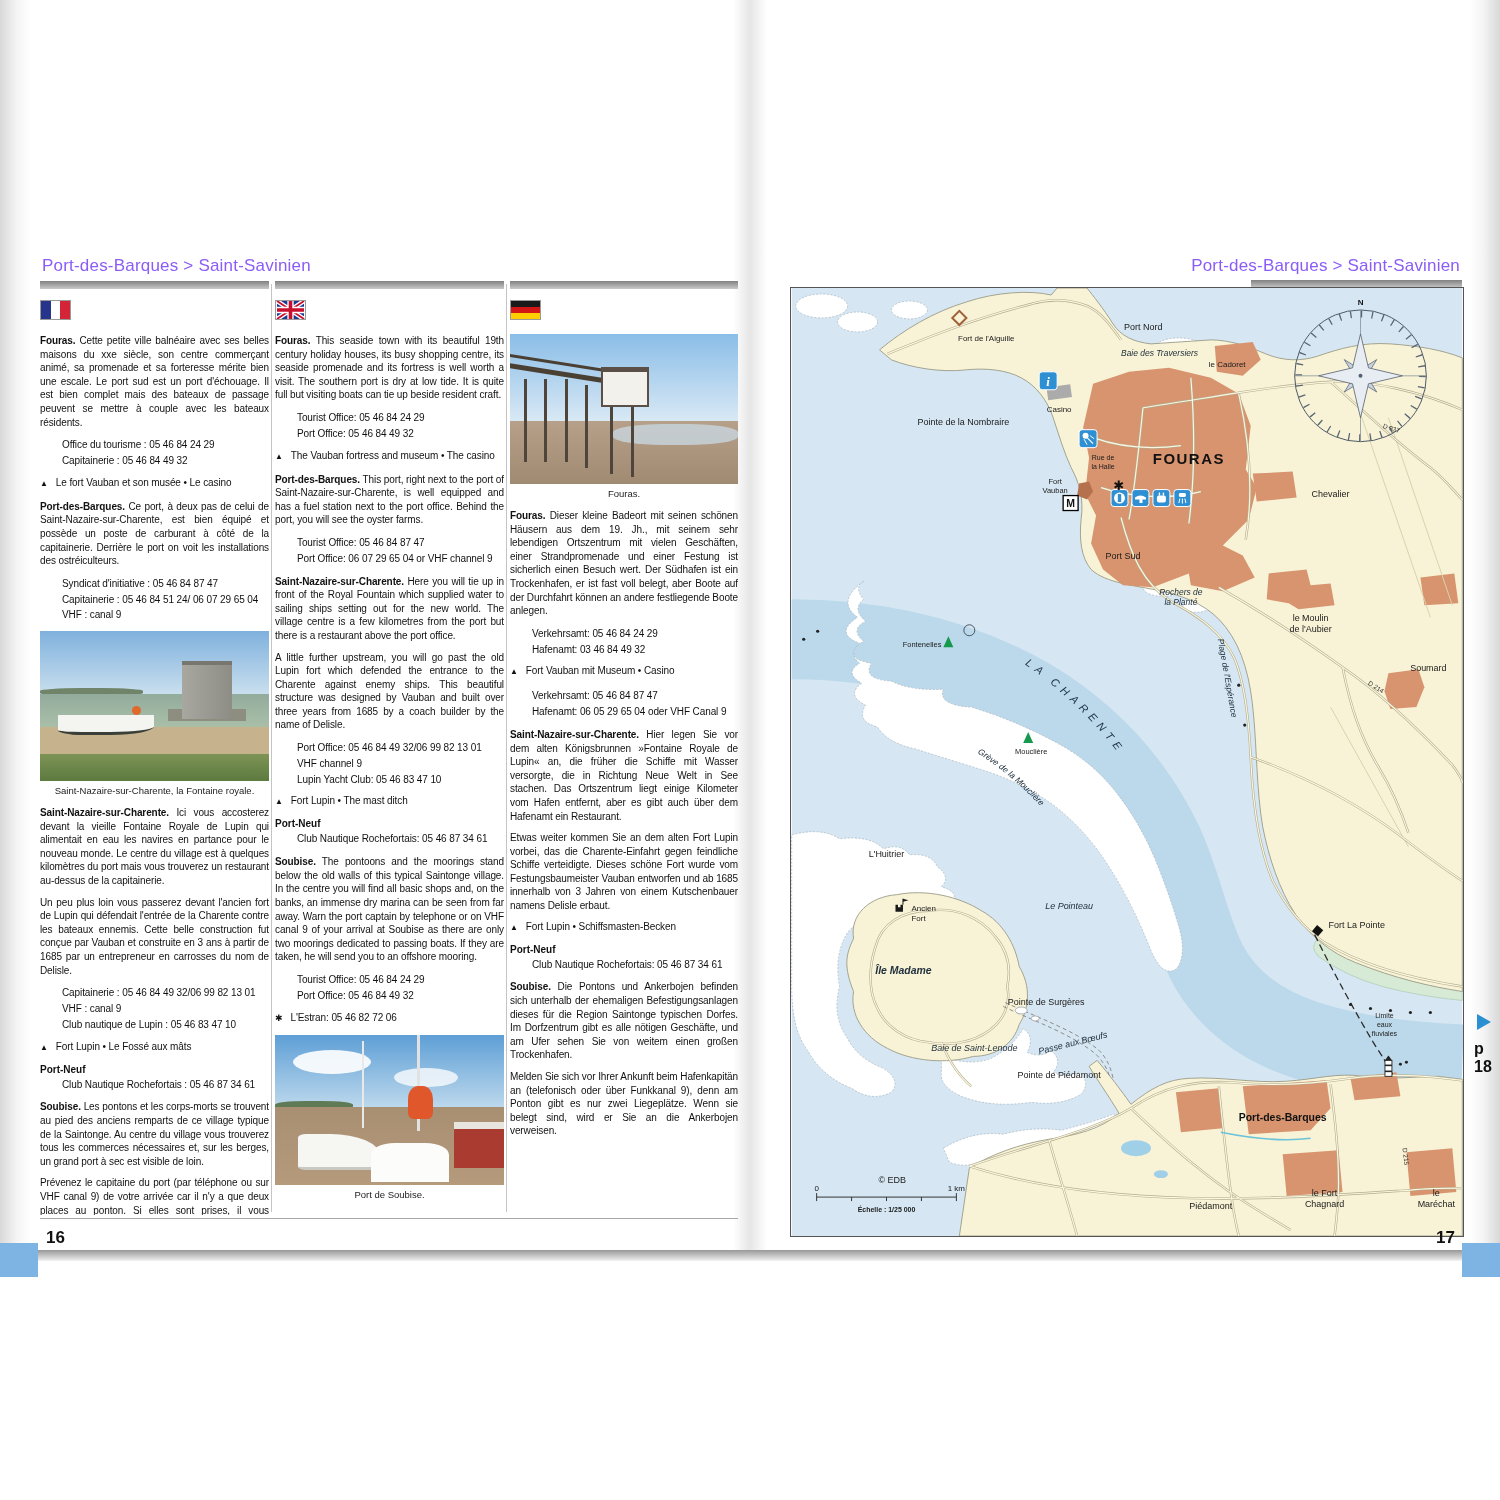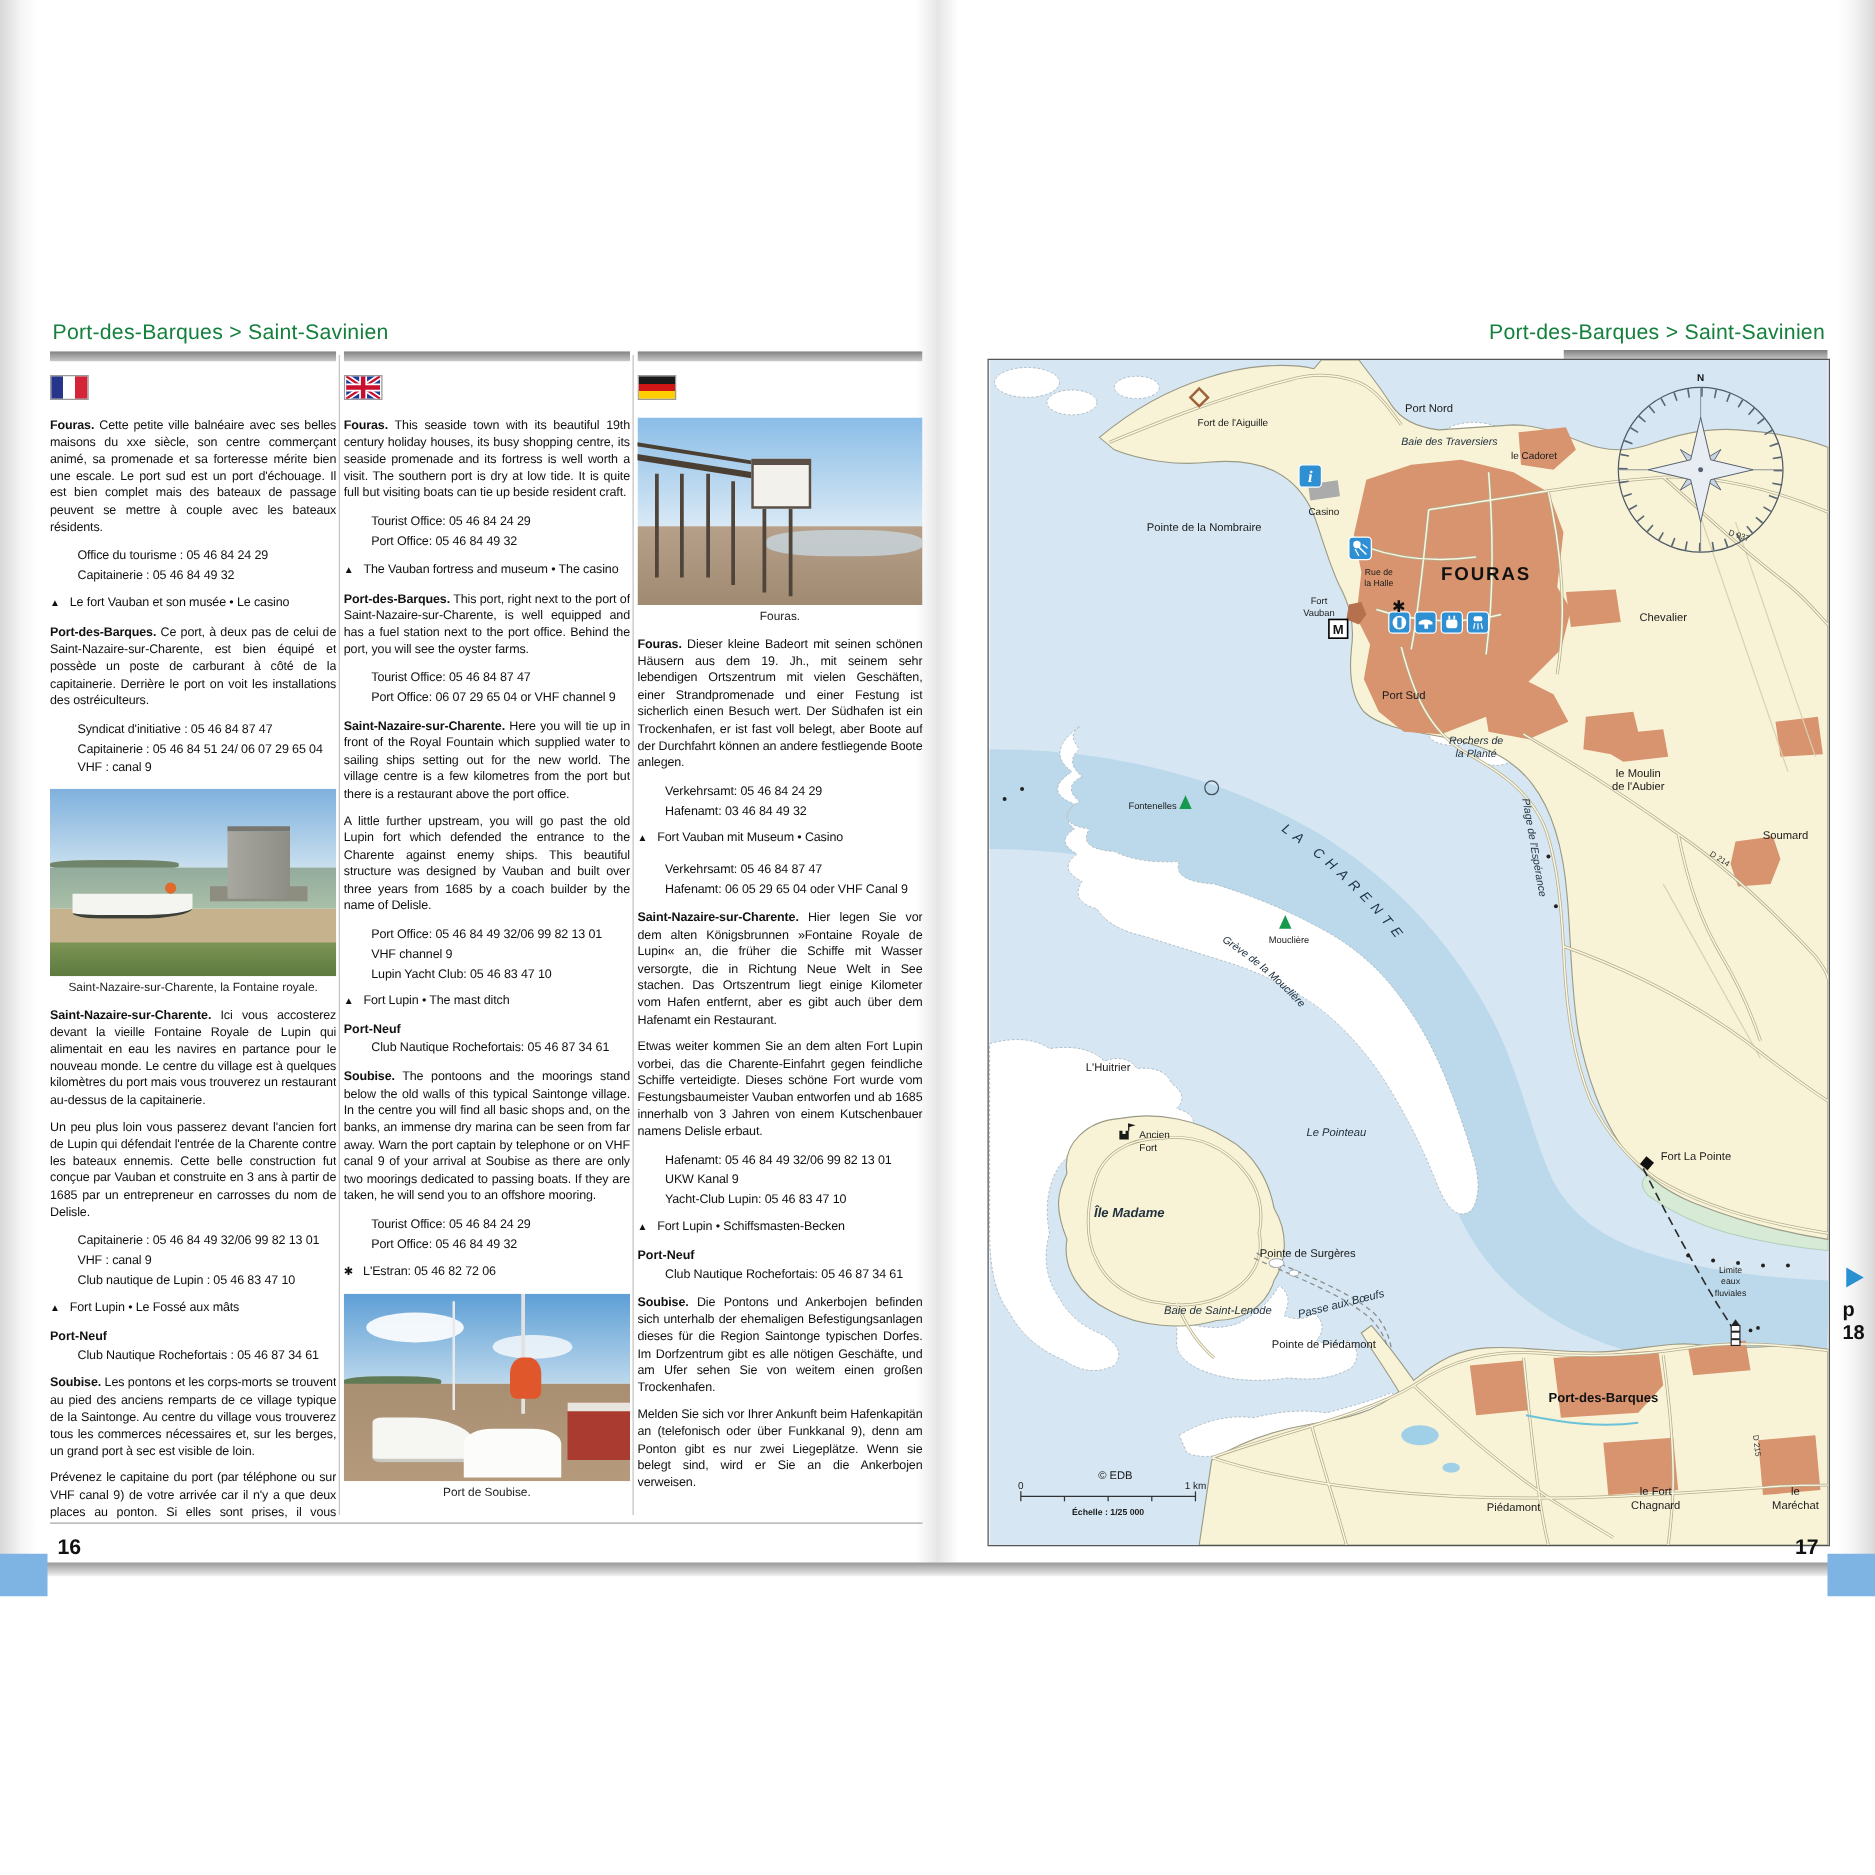--- a/index.html
+++ b/index.html
@@ -5,21 +5,21 @@
   html,body{margin:0;padding:0;background:#fff;}
   .canvas{position:relative;width:1500px;height:1500px;background:#fff;overflow:hidden;
           font-family:"Liberation Sans",sans-serif;color:#111;}
   .abs{position:absolute;}
   
   .edge-left{left:0;top:0;width:30px;height:1252px;background:linear-gradient(90deg,#d8d8d8,#f4f4f4 55%,#fff);}
   .edge-right{right:0;top:0;width:30px;height:1252px;background:linear-gradient(270deg,#d8d8d8,#f4f4f4 55%,#fff);}
   .gutter{left:733px;top:0;width:34px;height:1250px;background:linear-gradient(90deg,rgba(0,0,0,0),rgba(100,100,100,.16) 50%,rgba(0,0,0,0));}
   .bottom-shadow{left:0;top:1250px;width:1500px;height:11px;background:linear-gradient(180deg,#989898,#dedede 80%,#f4f4f4);}
   
-  .hdr{font-size:17px;color:#15803d;letter-spacing:.2px;}
+  .hdr{font-size:17px;color:#8b5cf6;letter-spacing:.2px;}
   .bar{height:8px;background:linear-gradient(180deg,#818181,#c9c9c9);}
   
   .columns{left:40px;top:281px;width:698px;height:934px;display:grid;grid-template-columns:229px 229px 228px;column-gap:6px;overflow:hidden;}
   .col{overflow:hidden;}
   .colbar{height:8px;background:linear-gradient(180deg,#818181,#c9c9c9);margin-bottom:11px;}
   .flag{width:31px;height:20px;border:1px solid #9a9a9a;margin-bottom:14px;box-sizing:border-box;}
   .flag-fr{background:linear-gradient(90deg,#27348b 33.4%,#fff 33.4% 66.7%,#d32438 66.7%);}
   .flag-de{background:linear-gradient(180deg,#1a1a1a 33.4%,#d21616 33.4% 66.7%,#ffce00 66.7%);}
   .para{font-size:10px;line-height:1.36;text-align:justify;letter-spacing:-.1px;margin:0 0 8px;}
   .para b{font-size:10px;}
@@ -235,25 +235,20 @@
       <div class="sight">
           <span class="mark-tri">▲</span>
           <span>Fort Vauban mit Museum • Casino</span>
         </div>
       <div class="contacts">
         <div>Verkehrsamt: 05 46 84 87 47</div>
         <div>Hafenamt: 06 05 29 65 04 oder VHF Canal 9</div>
       </div>
       <p class="para"><b>Saint-Nazaire-sur-Charente.</b> <span>Hier legen Sie vor dem alten Königsbrunnen »Fontaine Royale de Lupin« an, die früher die Schiffe mit Wasser versorgte, die in Richtung Neue Welt in See stachen. Das Ortszentrum liegt einige Kilometer vom Hafen entfernt, aber es gibt auch über dem Hafenamt ein Restaurant.</span></p>
       <p class="para"><span>Etwas weiter kommen Sie an dem alten Fort Lupin vorbei, das die Charente-Einfahrt gegen feindliche Schiffe verteidigte. Dieses schöne Fort wurde vom Festungsbaumeister Vauban entworfen und ab 1685 innerhalb von 3 Jahren von einem Kutschenbauer namens Delisle erbaut.</span></p>
-      <div class="contacts">
-        <div>Hafenamt: 05 46 84 49 32/06 99 82 13 01</div>
-        <div>UKW Kanal 9</div>
-        <div>Yacht-Club Lupin: 05 46 83 47 10</div>
-      </div>
       <div class="sight">
           <span class="mark-tri">▲</span>
           <span>Fort Lupin • Schiffsmasten-Becken</span>
         </div>
       <div class="h-sub">Port-Neuf</div>
       <div class="contacts">
           <div>Club Nautique Rochefortais: 05 46 87 34 61</div>
         </div>
       <p class="para"><b>Soubise.</b> <span>Die Pontons und Ankerbojen befinden sich unterhalb der ehemaligen Befestigungsanlagen dieses für die Region Saintonge typischen Dorfes. Im Dorfzentrum gibt es alle nötigen Geschäfte, und am Ufer sehen Sie von weitem einen großen Trockenhafen.</span></p>
       <p class="para"><span>Melden Sie sich vor Ihrer Ankunft beim Hafenkapitän an (telefonisch oder über Funkkanal 9), denn am Ponton gibt es nur zwei Liegeplätze. Wenn sie belegt sind, wird er Sie an die Ankerbojen verweisen.</span></p>

